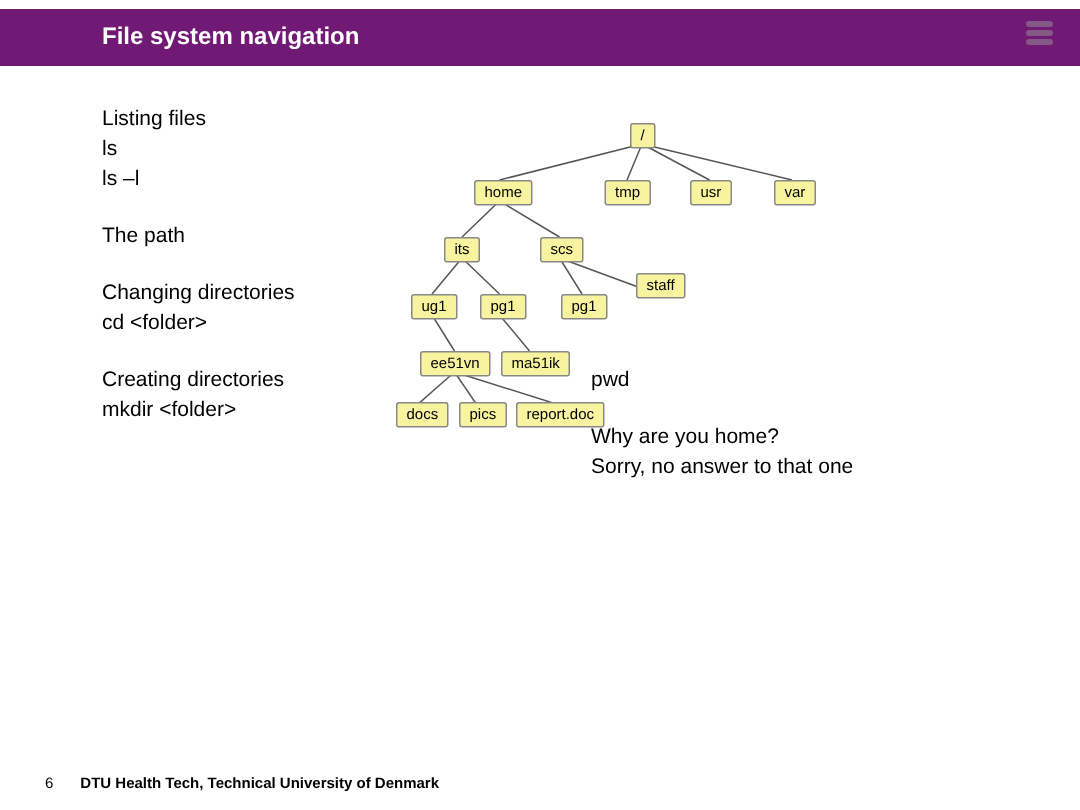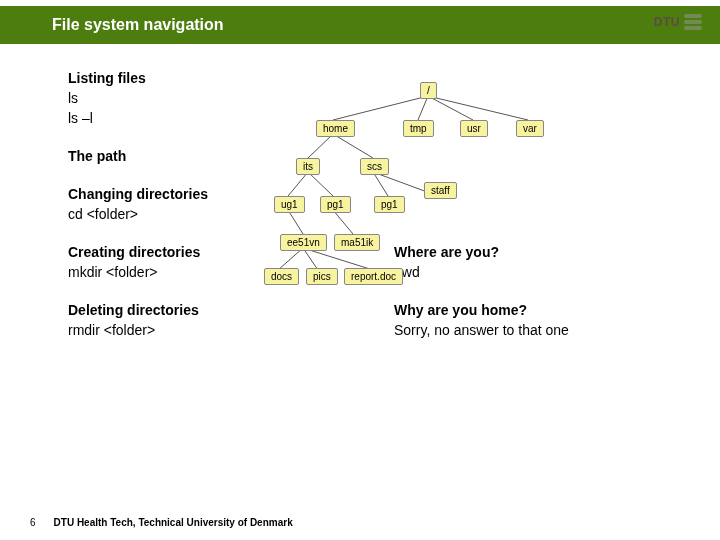--- a/index.html
+++ b/index.html
@@ -10,38 +10,38 @@
     font-family: Verdana, Geneva, sans-serif;
     position: relative;
     color: #000;
   }
   .top-strip {
     width: 100%;
     height: 6px;
     background: #fff;
   }
   .title-bar {
-    background: #4d7c0f;
+    background: #701a75;
     color: #fff;
-    padding: 10px 0 10px 52px;
+    padding: 10px 0 10px 68px;
     font-size: 16px;
     font-weight: bold;
   }
   .spacer-strip {
     height: 10px;
     background: #fff;
   }
   .content {
     position: absolute;
     top: 70px;
     left: 68px;
     right: 40px;
   }
   .section-h {
-    font-weight: bold;
+    font-weight: normal;
     font-size: 14px;
     margin-bottom: 4px;
   }
   .mono {
     font-family: Verdana, Geneva, sans-serif;
     font-size: 14px;
     margin-bottom: 4px;
   }
   .block { margin-bottom: 22px; }
   .two-col {
@@ -151,28 +151,23 @@
     <div class="section-h">Changing directories</div>
     <div class="mono">cd &lt;folder&gt;</div>
   </div>
 
   <div class="two-col">
     <div>
       <div class="block">
         <div class="section-h">Creating directories</div>
         <div class="mono">mkdir &lt;folder&gt;</div>
       </div>
-      <div class="block">
-        <div class="section-h">Deleting directories</div>
-        <div class="mono">rmdir &lt;folder&gt;</div>
-      </div>
     </div>
     <div>
       <div class="block">
-        <div class="section-h">Where are you?</div>
         <div class="mono">pwd</div>
       </div>
       <div class="block">
         <div class="section-h">Why are you home?</div>
         <div class="mono">Sorry, no answer to that one</div>
       </div>
     </div>
   </div>
 
   <div class="tree">

